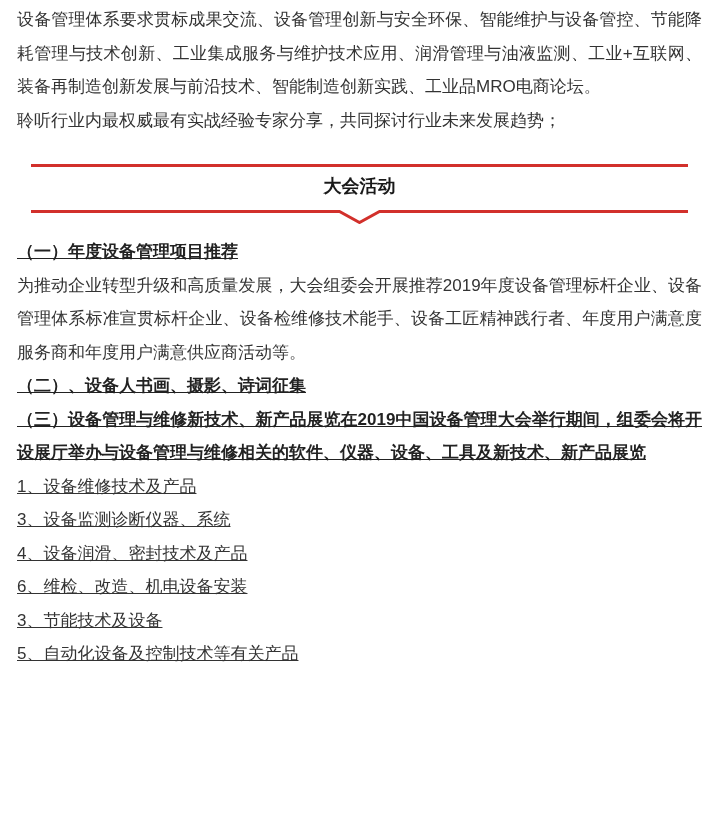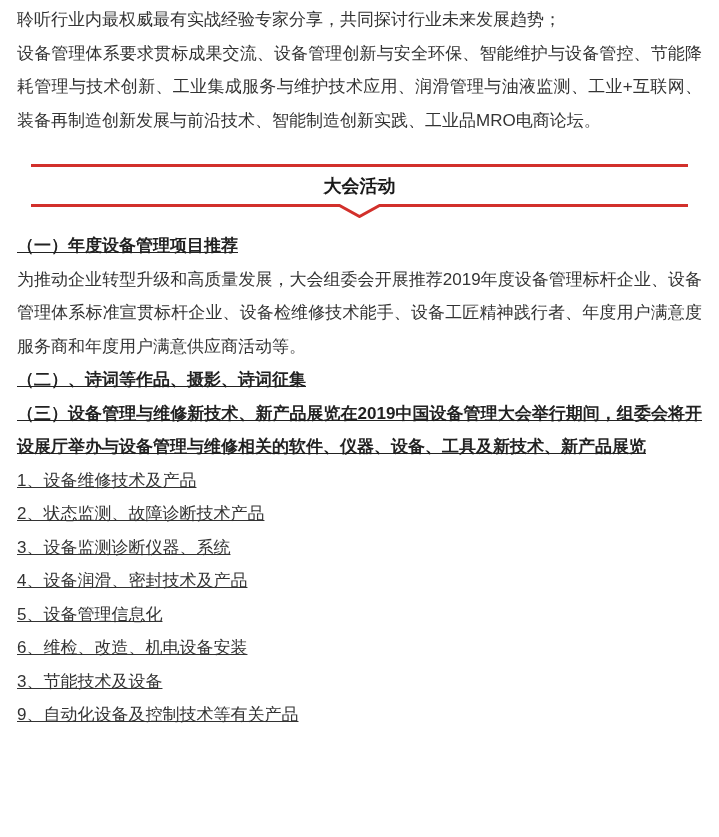--- a/index.html
+++ b/index.html
@@ -41,60 +41,58 @@
   .rule-top{
     height:3px;
     background:var(--accent);
   }
   .conf-title{
     text-align:center;
     font-size:18px;
     line-height:24px;
     font-weight:700;
     color:#1a1a1a;
-    padding:7px 0 6px 0;
+    padding:7px 0 12px 0;
   }
   .rule-bottom-svg{
     display:block;
     width:100%;
     height:14px;
     color:var(--accent);
   }
   .exhibit-item{
     margin:0;
     text-decoration:underline;
   }
 </style>
 </head>
 <body>
 
 <div class="article">
 
+  <p class="para">设备管理体系要求贯标成果交流、设备管理创新与安全环保、智能维护与设备管控、节能降耗管理与技术创新、工业集成服务与维护技术应用、润滑管理与油液监测、工业+互联网、装备再制造创新发展与前沿技术、智能制造创新实践、工业品MRO电商论坛。</p>
   <p class="para">聆听行业内最权威最有实战经验专家分享，共同探讨行业未来发展趋势；</p>
-  <p class="para">设备管理体系要求贯标成果交流、设备管理创新与安全环保、智能维护与设备管控、节能降耗管理与技术创新、工业集成服务与维护技术应用、润滑管理与油液监测、工业+互联网、装备再制造创新发展与前沿技术、智能制造创新实践、工业品MRO电商论坛。</p>
 
   <div class="conf-header">
     <div class="rule-top"></div>
     <div class="conf-title">大会活动</div>
     <svg class="rule-bottom-svg" viewBox="0 0 656 14" preserveAspectRatio="none" aria-hidden="true">
       <polyline points="0,1.5 308,1.5 328,12.5 348,1.5 656,1.5" fill="none" stroke="currentColor" stroke-width="3"></polyline>
     </svg>
   </div>
 
   <p class="sec-heading">（一）年度设备管理项目推荐</p>
   <p class="para">为推动企业转型升级和高质量发展，大会组委会开展推荐2019年度设备管理标杆企业、设备管理体系标准宣贯标杆企业、设备检维修技术能手、设备工匠精神践行者、年度用户满意度服务商和年度用户满意供应商活动等。</p>
 
-  <p class="sec-heading">（二）、诗词等作品、摄影、诗词征集</p>
+  <p class="sec-heading">（二）、设备人书画、摄影、诗词征集</p>
 
   <p class="sec-heading">（三）设备管理与维修新技术、新产品展览在2019中国设备管理大会举行期间，组委会将开设展厅举办与设备管理与维修相关的软件、仪器、设备、工具及新技术、新产品展览</p>
 
   <div>
     <p class="para exhibit-item">1、设备维修技术及产品</p>
-    <p class="para exhibit-item">2、状态监测、故障诊断技术产品</p>
     <p class="para exhibit-item">3、设备监测诊断仪器、系统</p>
     <p class="para exhibit-item">4、设备润滑、密封技术及产品</p>
-    <p class="para exhibit-item">5、设备管理信息化</p>
     <p class="para exhibit-item">6、维检、改造、机电设备安装</p>
     <p class="para exhibit-item">3、节能技术及设备</p>
-    <p class="para exhibit-item">9、自动化设备及控制技术等有关产品</p>
+    <p class="para exhibit-item">5、自动化设备及控制技术等有关产品</p>
   </div>
 
 </div>
 
 </body></html>

